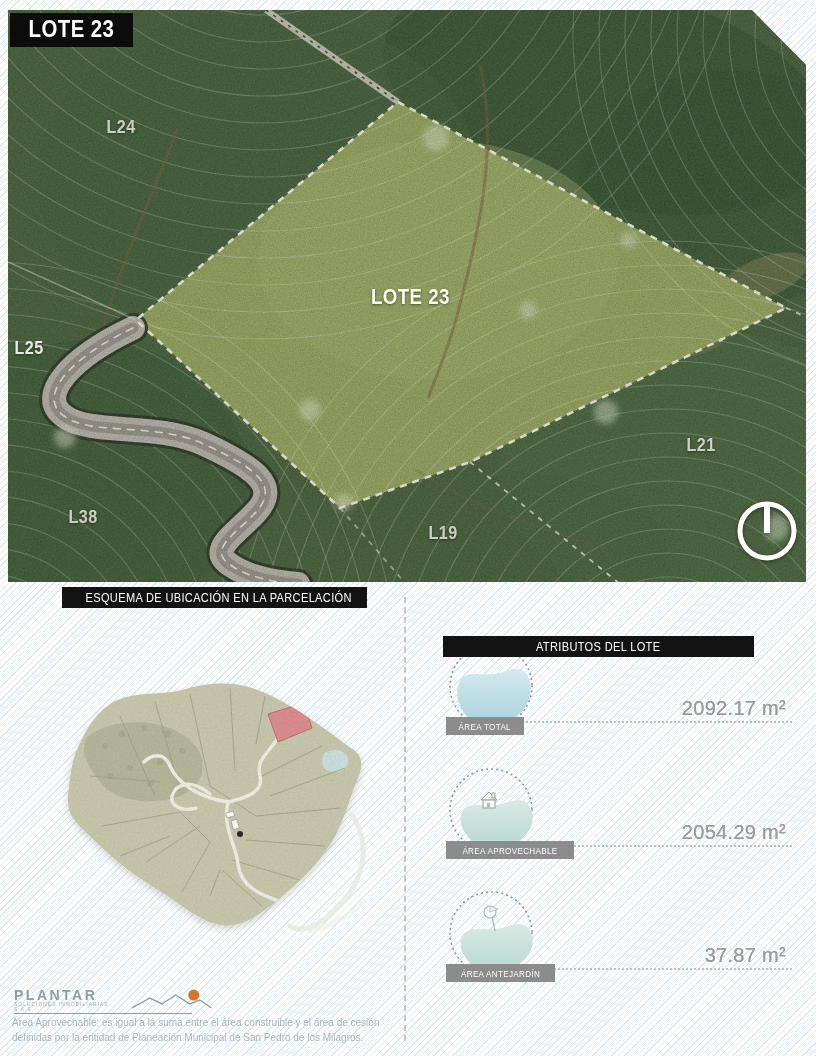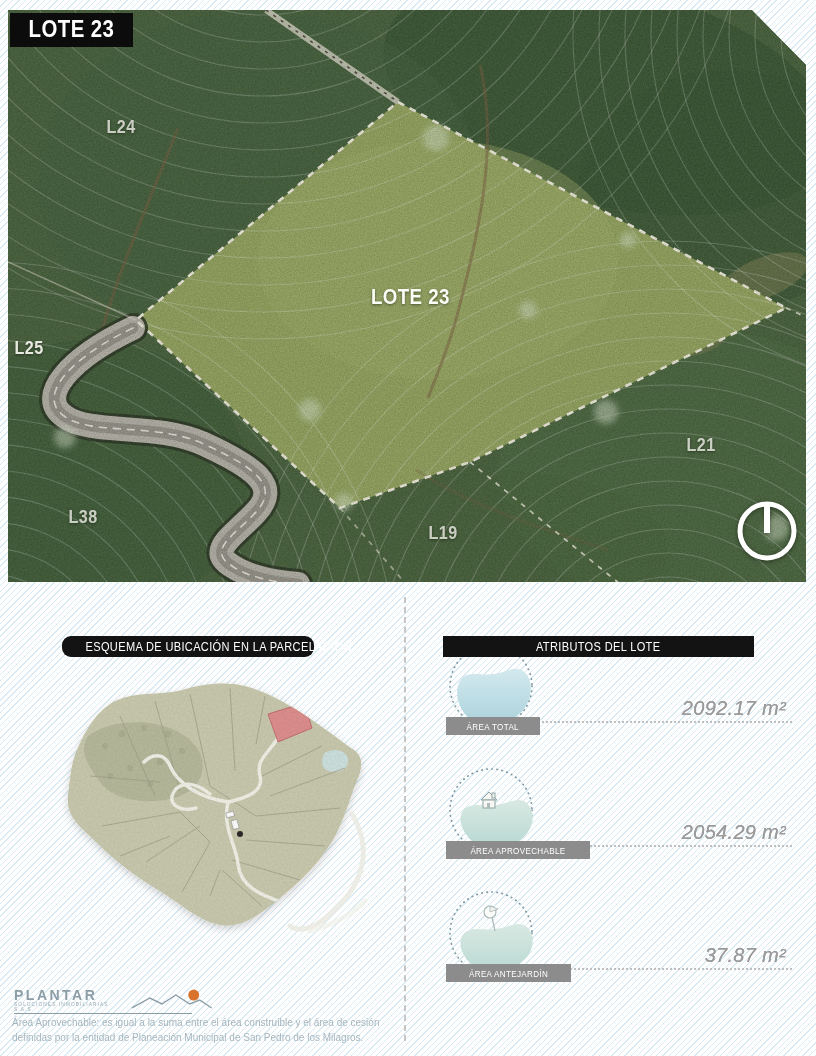--- a/index.html
+++ b/index.html
@@ -35,40 +35,39 @@
   #lbl-l19{left:426px;top:522px;}
   #lbl-l21{left:684px;top:434px;}
   #lbl-lote{left:364px;top:284px;font-size:22px;color:#fcfcf6;}
   #compass{position:absolute;left:732px;top:496px;z-index:12;filter:drop-shadow(0 1px 2px rgba(0,0,0,.45));}
 
   
   .section-header{
     position:absolute;background:#131313;color:#fff;text-align:center;
     height:21px;line-height:21px;font-size:13px;letter-spacing:.4px;z-index:5;
   }
-  #hdr-location{left:62px;top:636px;width:252px;border-radius:9px;}
+  #hdr-location{left:62px;top:587px;width:305px;}
   #hdr-attrs{left:443px;top:603px;width:311px;margin-top:33px;}
   #v-separator{position:absolute;left:404px;top:597px;height:444px;width:0;border-left:2px dashed #c6c6c6;}
 
   
   #esquema{position:absolute;left:60px;top:676px;width:320px;height:266px;}
 
   
   .attr-row{position:absolute;left:440px;width:362px;height:118px;}
   #attr-0{top:643px;} #attr-1{top:767px;} #attr-2{top:890px;}
   .attr-icon{position:absolute;left:8px;top:0;}
   .attr-leader{position:absolute;left:58px;right:10px;top:78px;border-bottom:2px dotted #bfbfbf;}
   .attr-value{
     position:absolute;right:16px;top:54px;font-size:20px;color:#9b9b9b;letter-spacing:.3px;
     text-shadow:0 0 0 #9b9b9b;
-    font-style:italic;
   }
   .attr-label{
     position:absolute;left:6px;top:74px;background:#8c8c8c;color:#fff;
-    font-size:9.5px;letter-spacing:.4px;padding:4px 16px 3px;white-space:nowrap;
+    font-size:9.5px;letter-spacing:.4px;padding:4px 8px 3px;white-space:nowrap;
   }
 
   
   #footer-logo{position:absolute;left:14px;top:988px;width:200px;}
   #logo-row{display:flex;align-items:flex-end;gap:2px;}
   #logo-text{color:#8c9da5;font-weight:bold;font-size:14px;letter-spacing:2.5px;line-height:12px;}
   #logo-sub{color:#9aa9b0;font-size:4.8px;letter-spacing:1.1px;margin-top:1.5px;}
   #logo-underline{height:0;border-bottom:1px solid #8c9da5;width:178px;margin-top:1px;}
   #disclaimer{
     position:absolute;left:12px;top:1016px;width:398px;

